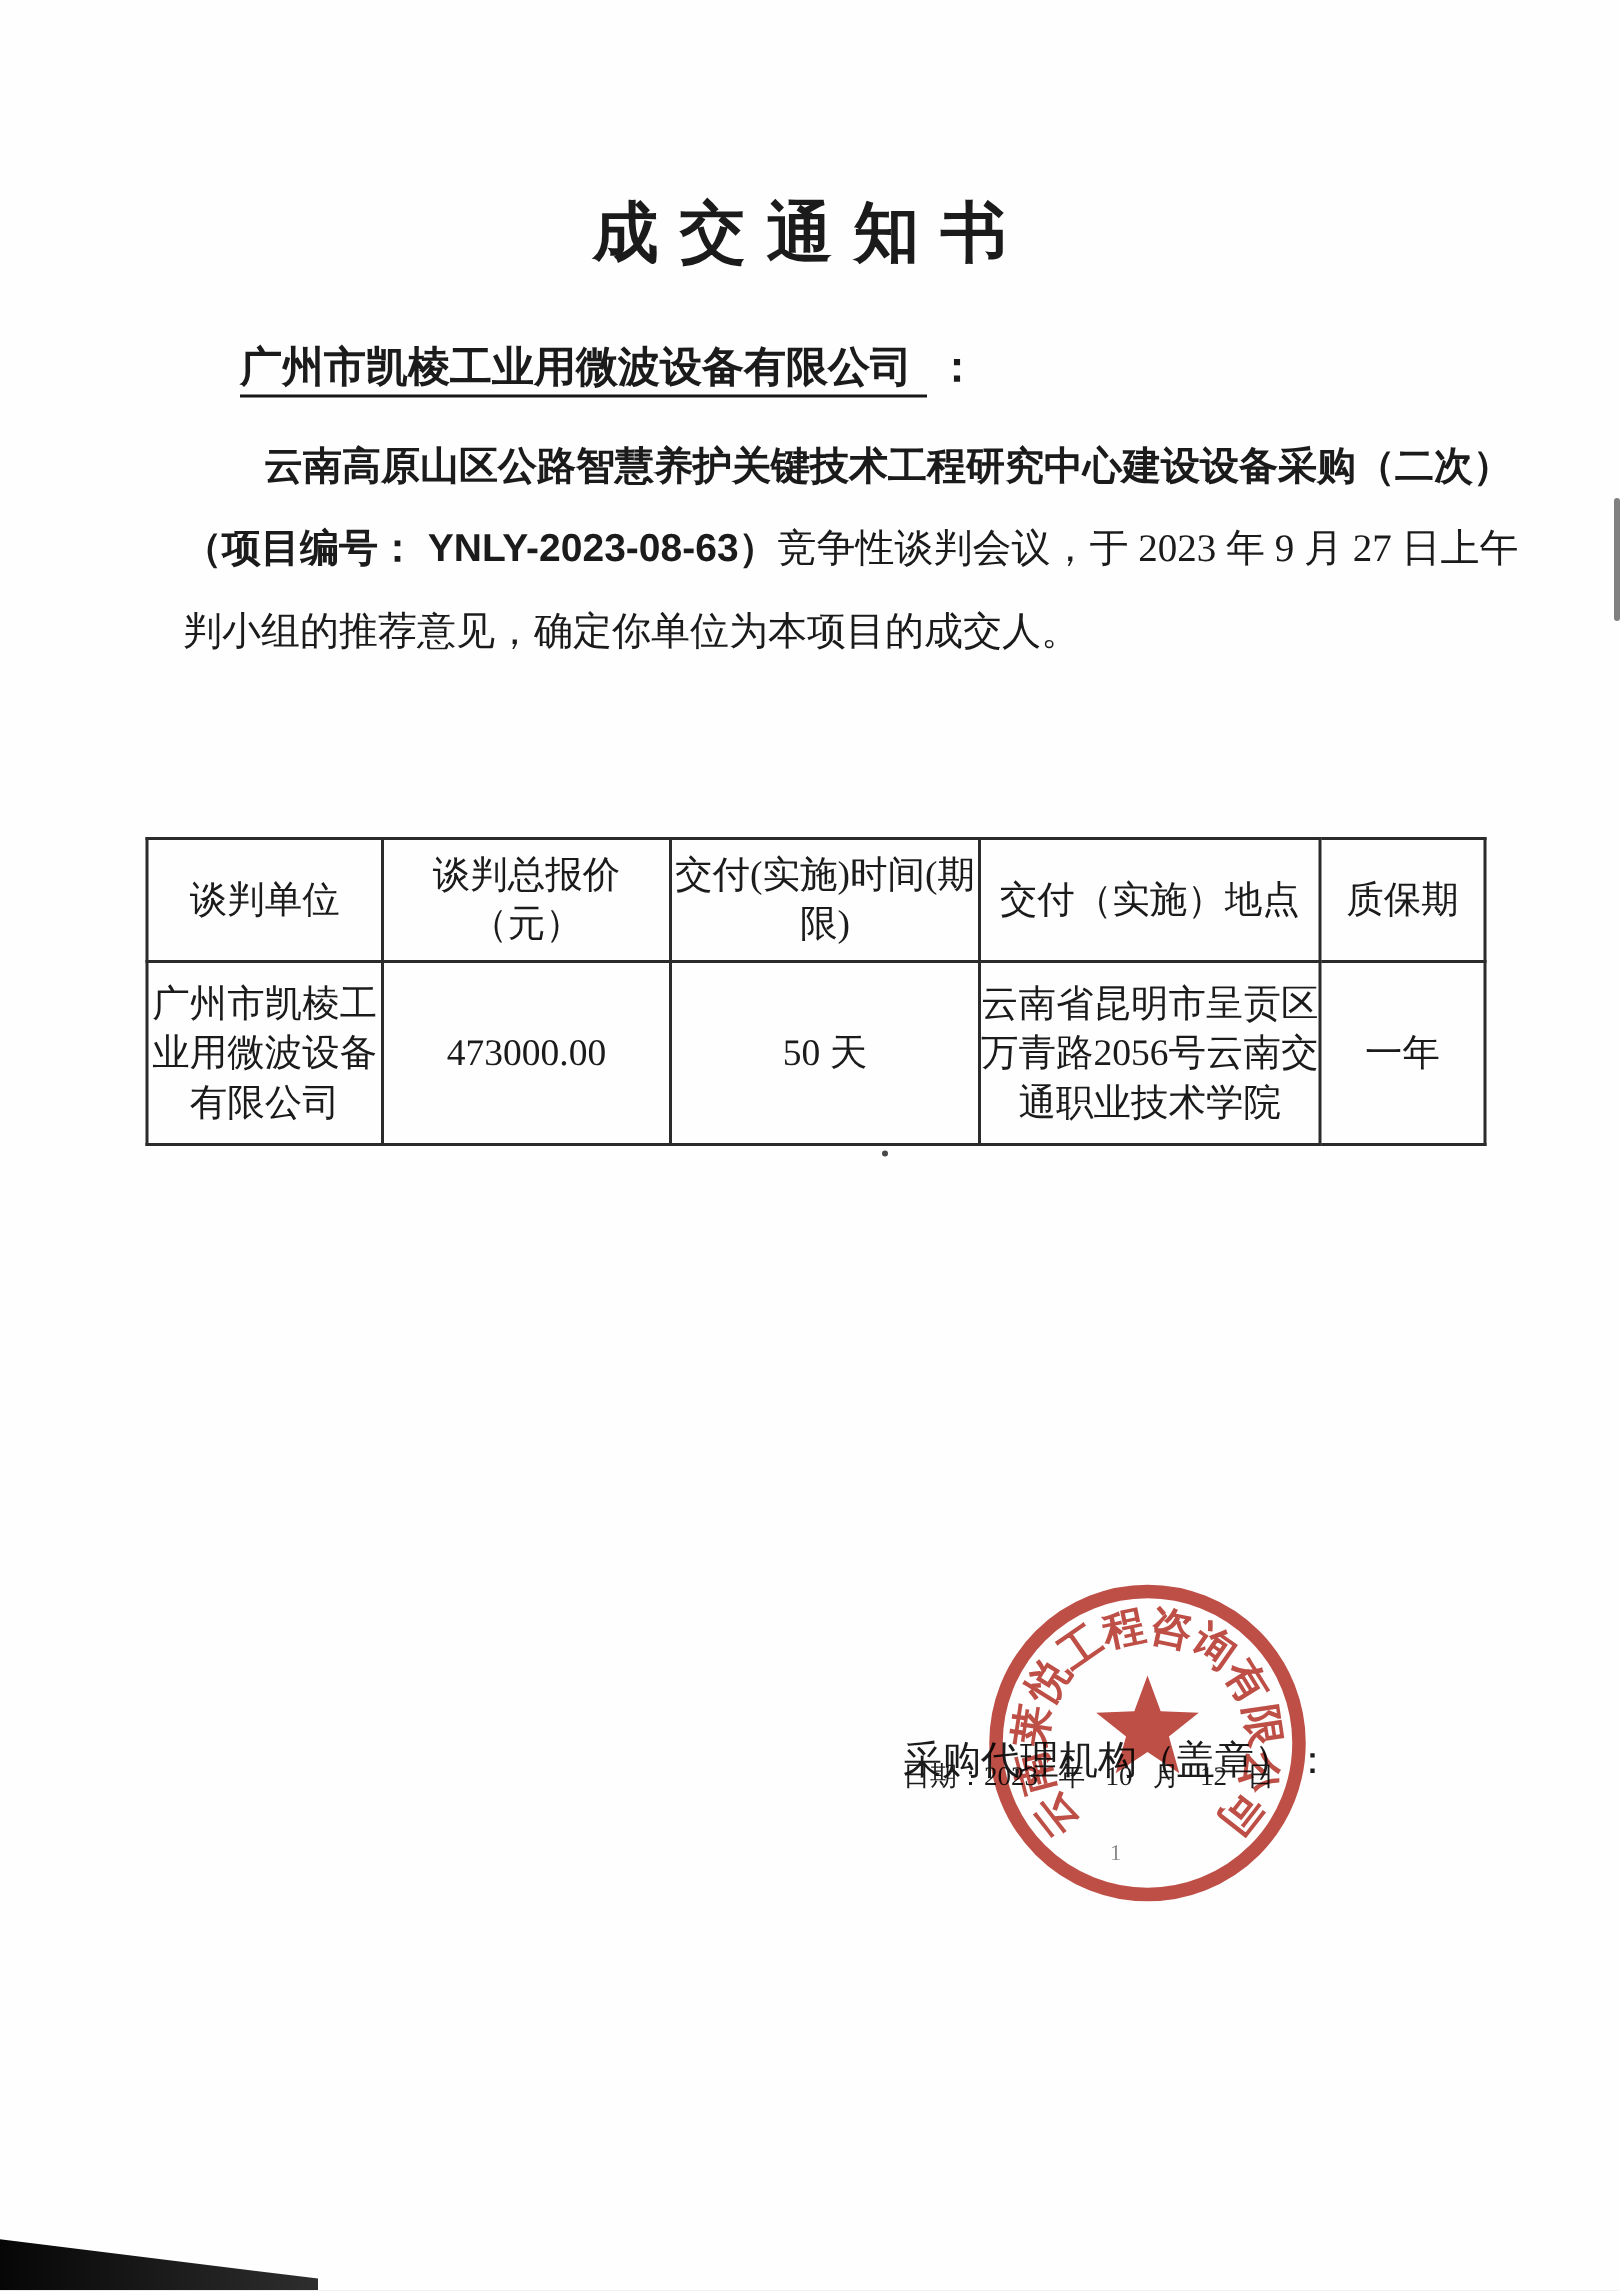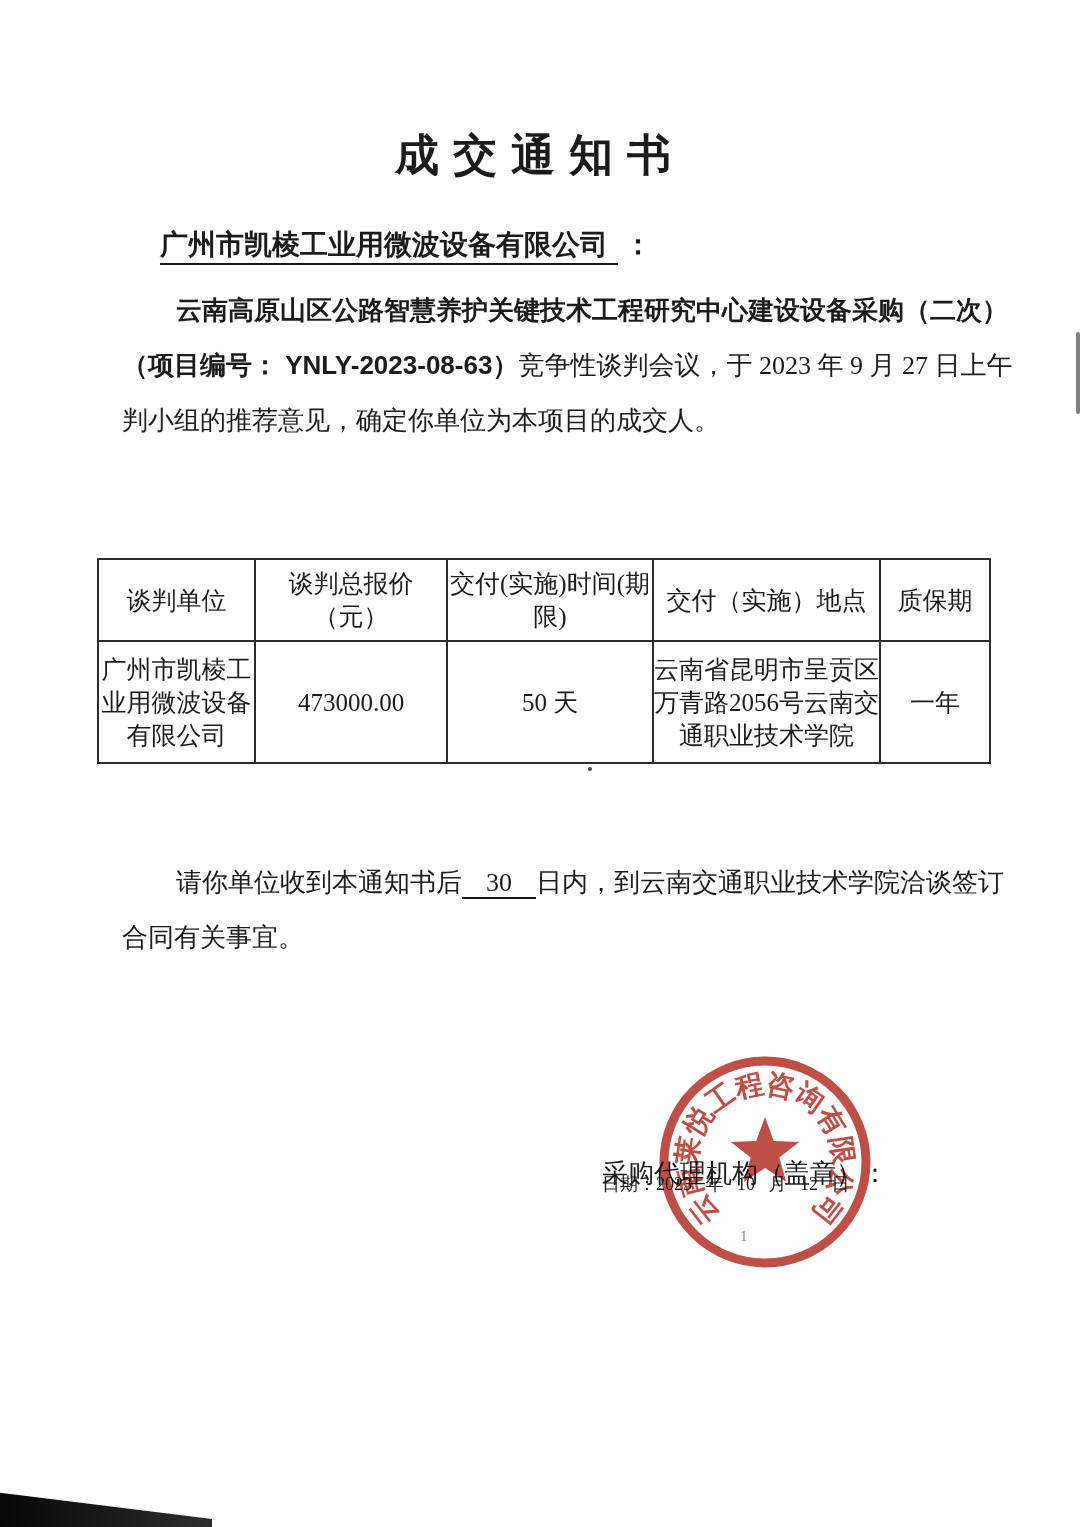--- a/index.html
+++ b/index.html
@@ -168,24 +168,20 @@
           <div class="cell-line">万青路2056号云南交</div>
           <div class="cell-line">通职业技术学院</div>
         </td>
         <td>
           <div class="cell-line">一年</div>
         </td>
       </tr>
     </tbody>
   </table>
 
-  <div class="abs para p2">
-    <div class="line indent"><span>请你单位收到本通知书后</span><span class="days">30</span><span>日内，到云南交通职业技术学院洽谈签订</span></div>
-    <div class="line">合同有关事宜。</div>
-  </div>
 
   <div class="abs sig-agency">采购代理机构（盖章）：</div>
   <div class="abs sig-date">日期：2023 年 10 月 12 日</div>
 
   <svg class="abs stamp" viewBox="0 0 222 222" width="222" height="222">
     <circle cx="111" cy="111" r="101" fill="none" stroke="var(--stamp)" stroke-width="9"></circle>
     <polygon fill="var(--stamp)" transform="translate(111,102)" points="0,-36 8.8,-12.1 34.2,-11.1 14.3,4.6 21.2,29.1 0,15 -21.2,29.1 -14.3,4.6 -34.2,-11.1 -8.8,-12.1"></polygon>
     <g id="stamp-arc">
         <text x="51.89919347949585" y="157.17461064942438" transform="rotate(-128 51.89919347949585 157.17461064942438)" fill="#b6362c">云</text>
         <text x="38.46398589735321" y="130.0663750645115" transform="rotate(-104.72727272727272 38.46398589735321 130.0663750645115)" fill="#b6362c">南</text>

